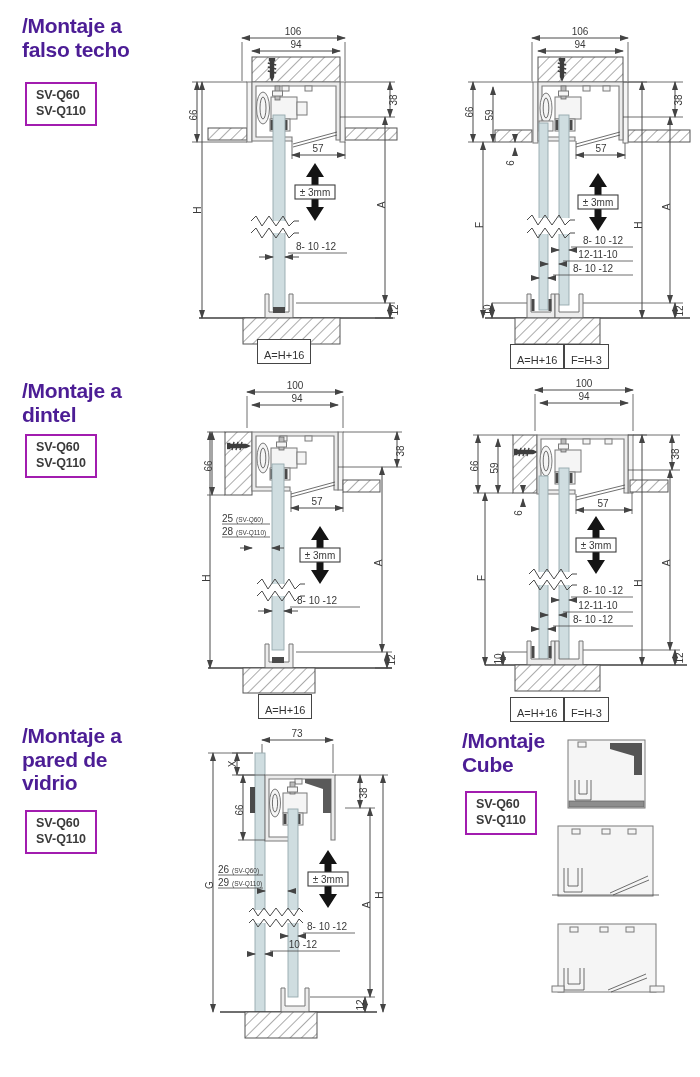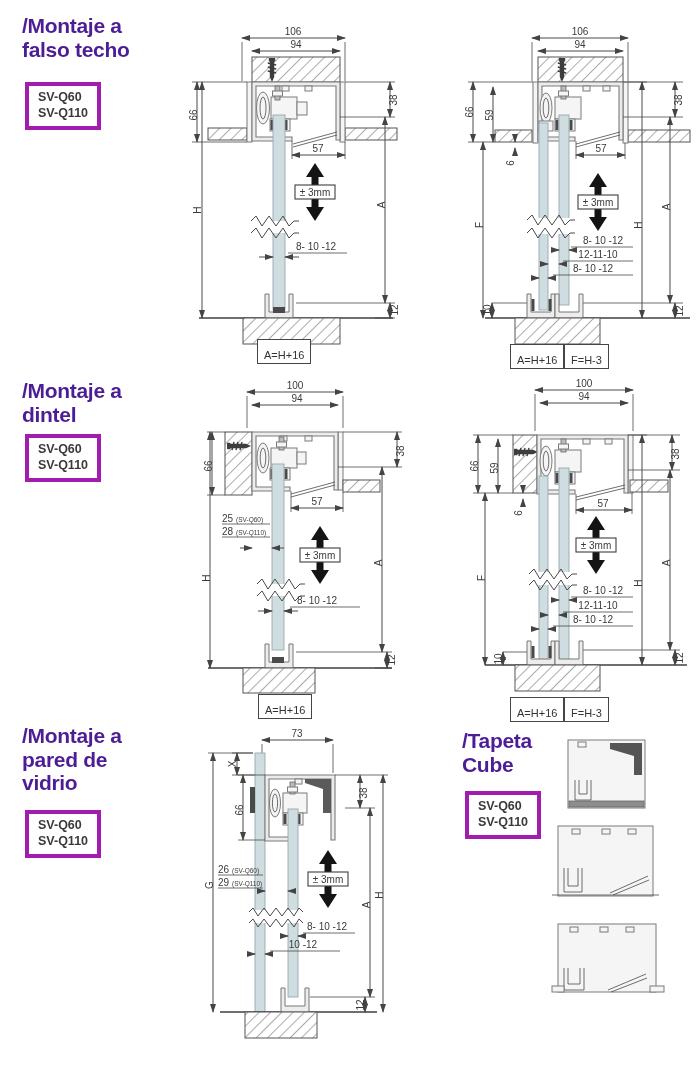--- a/index.html
+++ b/index.html
@@ -6,21 +6,21 @@
   body {
     width:700px; height:1077px; position:relative; overflow:hidden;
     background:#ffffff; color:#3a3a3a;
     font-family:"Liberation Sans", sans-serif;
   }
   .sec-title {
     position:absolute; font-size:21px; font-weight:bold; color:#4c1d95;
     line-height:1.13; white-space:pre-line; letter-spacing:-0.3px;
   }
   .model-box {
-    position:absolute; border:4px solid #a21caf; background:#fff;
+    position:absolute; border:2px solid #a21caf; background:#fff;
     padding:3px 9px 4px; font-size:12.5px; font-weight:bold; color:#3a3a3a;
     line-height:1.3;
   }
   .model-box div { white-space:nowrap; }
   .fbox {
     position:absolute; border:1.3px solid #454545; background:#fff;
     padding:9px 6px 2px; font-size:11px; color:#333; white-space:nowrap;
   }
   svg.diag { position:absolute; overflow:visible; }
   svg text {
@@ -80,21 +80,21 @@
 </div>
 
 <div class="sec-title" style="left:22px; top:724px;">/Montaje a
 pared de
 vidrio</div>
 <div class="model-box" style="left:25px; top:810px;">
   <div>SV-Q60</div>
   <div>SV-Q110</div>
 </div>
 
-<div class="sec-title" style="left:462px; top:729px;">/Tapeta
+<div class="sec-title" style="left:462px; top:729px;">/Montaje
 Cube</div>
 <div class="model-box" style="left:465px; top:791px;">
   <div>SV-Q60</div>
   <div>SV-Q110</div>
 </div>
 
 <svg class="diag" style="left:185px; top:15px;" width="215" height="358" viewBox="0 0 215 358">
   <g>
     <line class="d" x1="57" y1="23" x2="160" y2="23" marker-start="url(#ar)" marker-end="url(#ar)"></line>
     <line class="e" x1="57" y1="27" x2="57" y2="66"></line>

